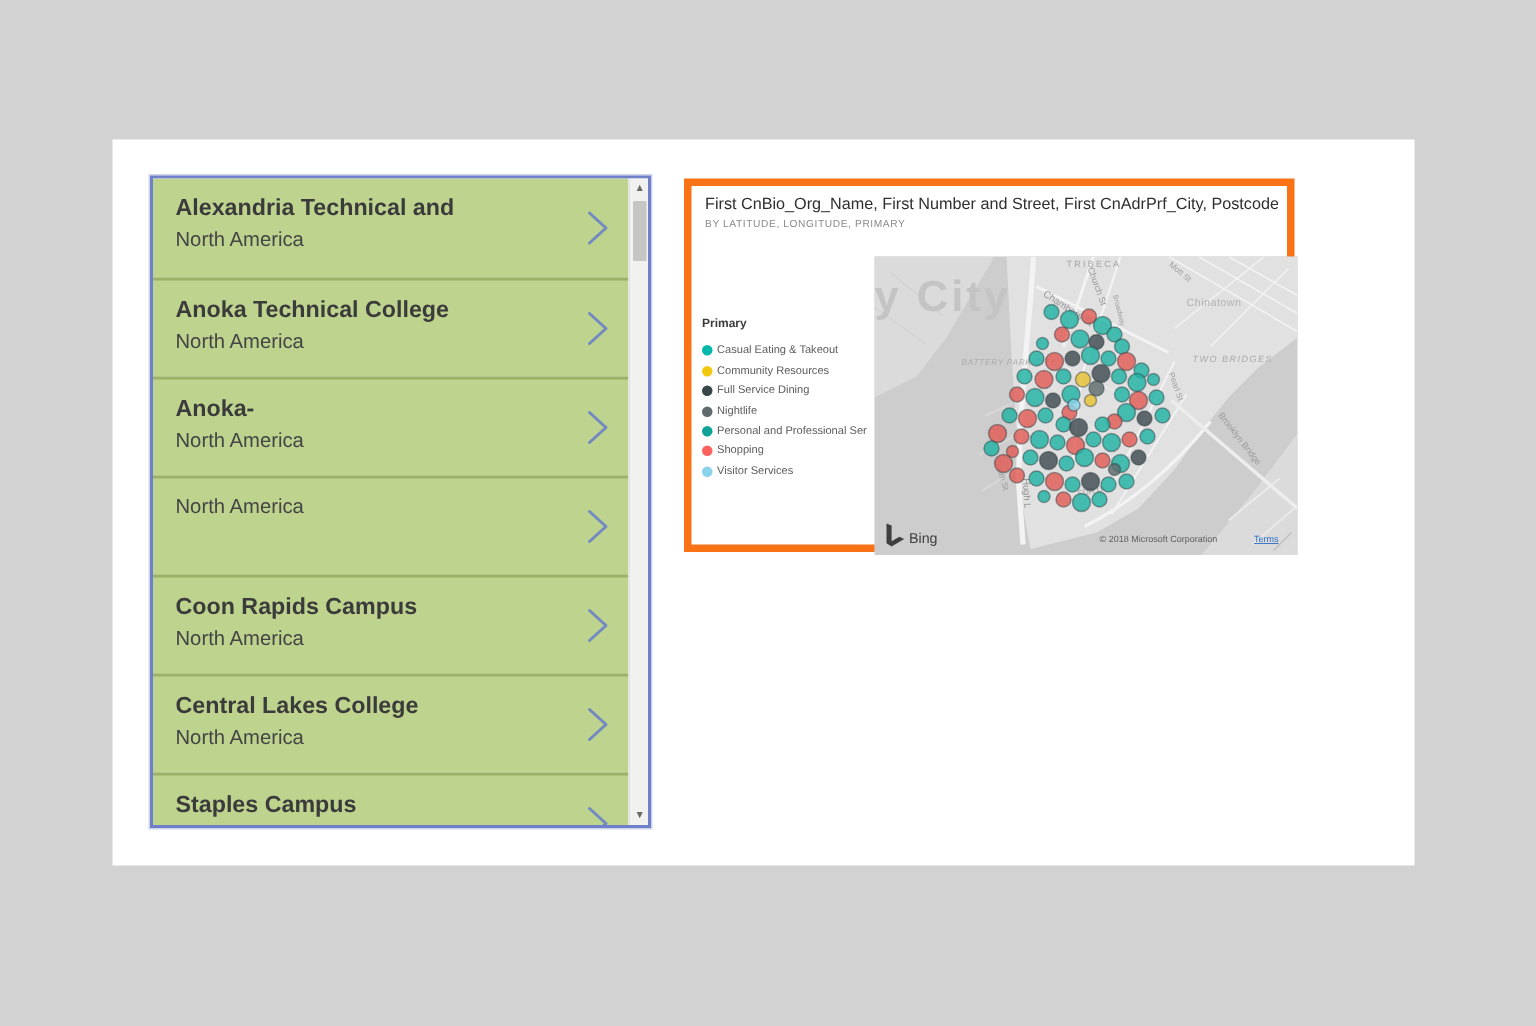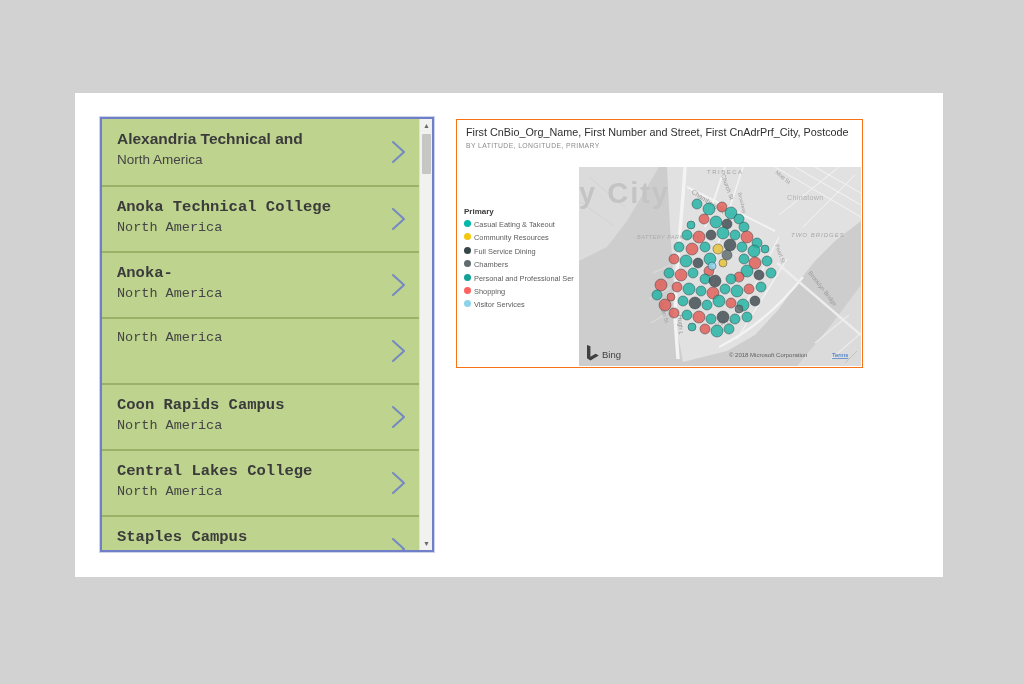--- a/index.html
+++ b/index.html
@@ -21,21 +21,21 @@
     background:#ffffff;
     border:2px solid #6f80c8;
     box-shadow:0 0 0 1px rgba(111,128,200,.35);
     overflow:hidden;
   }
   .gallery-inner { position:absolute; left:0; top:0; right:13px; bottom:0; overflow:hidden; }
   .gallery-item {
     position:relative; height:66px; background:#bdd38e;
     padding:9px 40px 0 15px; cursor:pointer;
   }
-  .gallery-item + .gallery-item { border-top:2px solid #9cb168;font-family:Liberation Mono, monospace; }
+  .gallery-item + .gallery-item { border-top:2px solid #9cb168; }
   .gi-title {
     font-size:15.5px; font-weight:bold; color:#3b3b3b; line-height:22px;
     white-space:nowrap; overflow:hidden;
   }
   .gi-sub { font-size:13.5px; color:#454545; line-height:20px; white-space:nowrap; }
   .chev {
     position:absolute; right:8px; top:50%; margin-top:-14px;
     width:24px; height:28px;
   }
   
@@ -50,33 +50,33 @@
   .gscroll-btn.up { top:0; }
   .gscroll-btn.down { bottom:0; }
   .gscroll-thumb {
     position:absolute; left:2px; top:15px; width:9px; height:40px;
     background:#c6c6c4; border-radius:1px; cursor:pointer;
   }
 
   
   .visual {
     position:absolute; left:381px; top:26px; width:407px; height:249px;
-    background:#ffffff; border:1px solid #f97316;
+    background:#ffffff; border:5px solid #f97316;
   }
   .visual-title {
     position:absolute; left:9px; top:6px; right:6px;
     font-size:10.8px; color:#2f2f2f; white-space:nowrap; overflow:hidden;
   }
   .visual-subtitle {
     position:absolute; left:9px; top:22px;
     font-size:6.8px; letter-spacing:.4px; color:#8a8a8a;
   }
   .legend { position:absolute; left:7px; top:87px; width:113px; }
   .legend-title { font-size:8px; font-weight:bold; color:#3a3a3a; margin-bottom:4px; }
-  .legend-item { display:flex; align-items:flex-start; height:13.4px; cursor:pointer; }
+  .legend-item { display:flex; align-items:flex-end; height:13.4px; cursor:pointer; }
   .legend-dot { width:7px; height:7px; border-radius:50%; flex:0 0 7px; margin-right:3px; }
   .legend-label {
     font-size:7.4px; color:#5c5c5c; white-space:nowrap; overflow:hidden; max-width:100px;
   }
   .mapbox {
     position:absolute; left:122px; top:47px; width:282px; height:199px;
     overflow:hidden; background:#cdcdcd;
   }
   .mapbox svg { display:block; }
   .terms-link { text-decoration:underline; cursor:pointer; }
@@ -167,21 +167,21 @@
     <span class="legend-label">Community Resources</span>
   </div>
 
   <div class="legend-item">
     <span class="legend-dot" style="background: rgb(55, 70, 73);"></span>
     <span class="legend-label">Full Service Dining</span>
   </div>
 
   <div class="legend-item">
     <span class="legend-dot" style="background: rgb(95, 107, 109);"></span>
-    <span class="legend-label">Chambers</span>
+    <span class="legend-label">Nightlife</span>
   </div>
 
   <div class="legend-item">
     <span class="legend-dot" style="background: rgb(16, 162, 151);"></span>
     <span class="legend-label">Personal and Professional Ser...</span>
   </div>
 
   <div class="legend-item">
     <span class="legend-dot" style="background: rgb(253, 98, 94);"></span>
     <span class="legend-label">Shopping</span>

